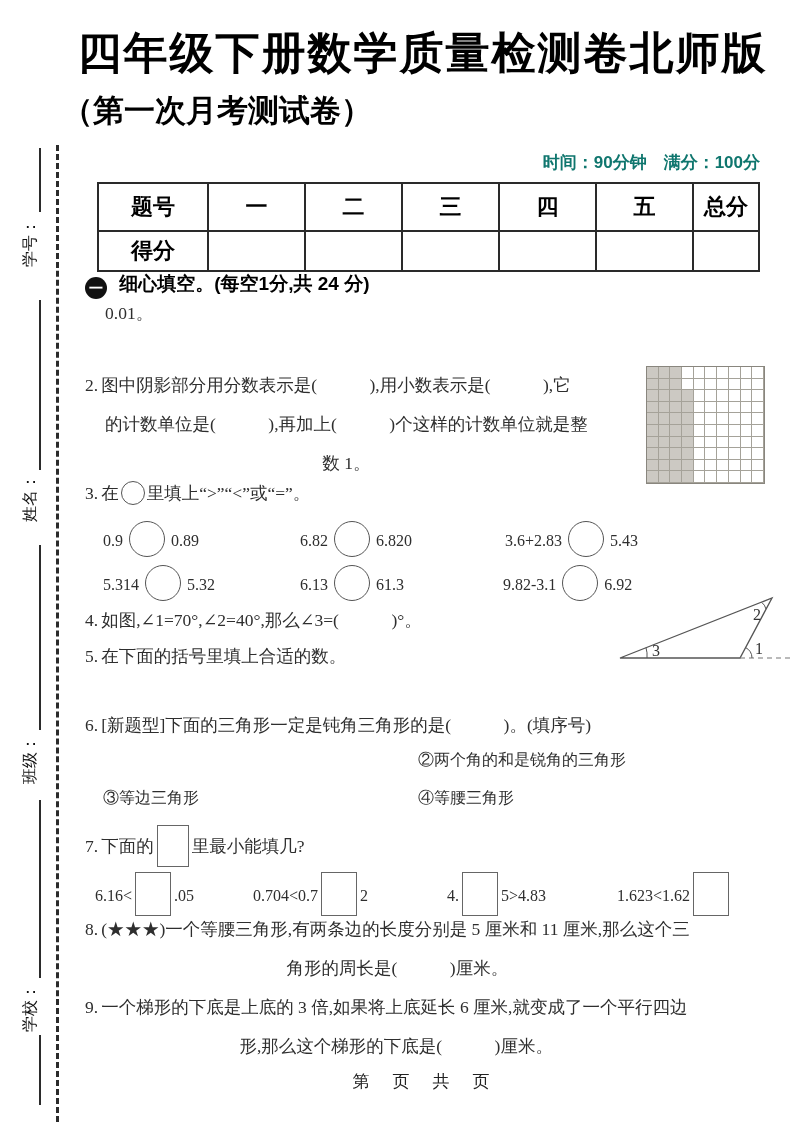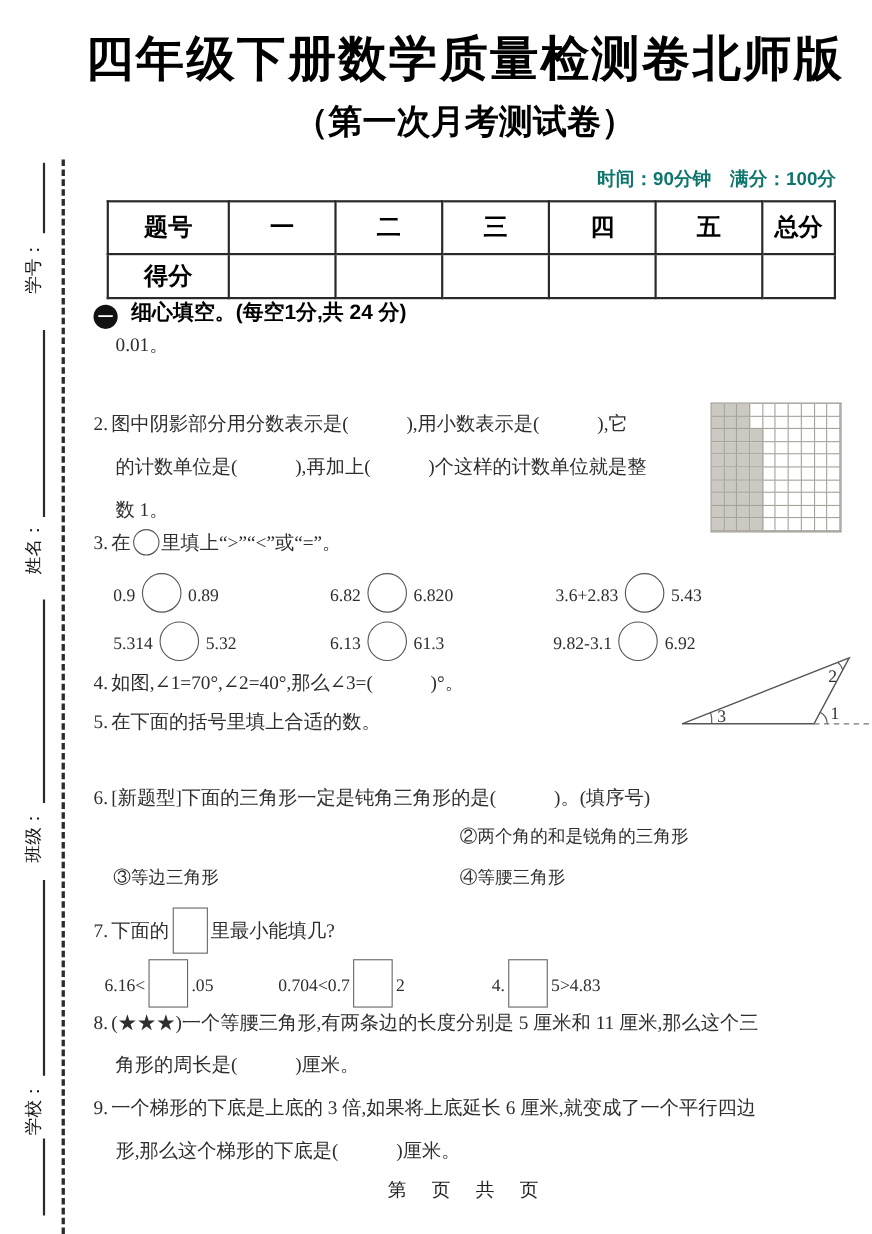--- a/index.html
+++ b/index.html
@@ -11,21 +11,21 @@
            border-left:3px dashed #2b2b2b;}
   .sb-line{position:absolute;left:39px;width:0;border-left:2px solid #2b2b2b;}
   .sb-label{position:absolute;left:-14px;width:88px;height:20px;text-align:center;
             font-family:"Liberation Sans",sans-serif;font-size:16px;color:#111;
             transform:rotate(-90deg);white-space:nowrap;}
 
   
   .title{position:absolute;left:62px;right:10px;top:24px;text-align:center;
          font-family:"Liberation Sans",sans-serif;font-weight:bold;font-size:44px;
          letter-spacing:2px;color:#000;}
-  .subtitle{position:absolute;left:62px;right:10px;top:90px;text-align:center;
+  .subtitle{position:absolute;left:62px;right:10px;top:90px;text-align:left;
             font-family:"Liberation Sans",sans-serif;font-weight:bold;font-size:31px;color:#000;}
   .meta{position:absolute;right:33px;top:151px;font-family:"Liberation Sans",sans-serif;
         font-size:17px;font-weight:bold;color:#0f766e;}
 
   
   .score-table{position:absolute;left:97px;top:182px;width:663px;border-collapse:collapse;
                font-family:"Liberation Sans",sans-serif;color:#000;}
   .score-table td{border:2px solid #2a2a2a;text-align:center;font-size:22px;font-weight:bold;}
   .score-table tr:first-child td{height:44px;}
   .score-table tr:last-child td{height:36px;}
@@ -33,21 +33,21 @@
   
   .sec-head{position:absolute;left:85px;top:271px;font-family:"Liberation Sans",sans-serif;
             font-weight:bold;font-size:19px;color:#000;}
   .badge{display:inline-block;width:22px;height:22px;border-radius:50%;background:#111;
          color:#fff;text-align:center;line-height:22px;font-size:14px;margin-right:7px;
          vertical-align:-3px;}
 
   
   .q{position:absolute;left:85px;font-size:17.5px;line-height:26px;}
   .ln{margin-bottom:13px;white-space:nowrap;}
-  .indent{padding-left:20px;}
+  .indent{padding-left:20px;text-align:center;}
   .qno{margin-right:3px;}
 
   .circ{display:inline-block;width:34px;height:34px;border:1.5px solid #555;border-radius:50%;
         vertical-align:-11px;margin:0 6px;}
   .circ.small{width:22px;height:22px;vertical-align:-6px;margin:0 2px;}
   .box{display:inline-block;width:34px;height:42px;border:1.5px solid #666;background:#fff;
        vertical-align:-15px;margin:0 3px;}
   .box.small{width:30px;height:40px;}
 
   .cmp-row{position:absolute;left:103px;width:667px;height:40px;}
@@ -274,20 +274,21 @@
     <span class="opt" style="left:315px">④等腰三角形</span>
   </div>
 
   <div class="q" style="top:825px">
     <div class="ln"><span class="qno">7.</span><span>下面的</span><span class="box small"></span><span>里最小能填几?</span></div>
   </div>
   <div class="q7-row" style="top:872px">
     <span class="q7-item" style="left:0"><span>6.16&lt;</span><span class="box"></span><span>.05</span></span>
     <span class="q7-item" style="left:158px"><span>0.704&lt;0.7</span><span class="box"></span><span>2</span></span>
     <span class="q7-item" style="left:352px"><span>4.</span><span class="box"></span><span>5&gt;4.83</span></span>
+    <span class="q7-item" style="left:522px"><span>1.623&lt;1.62</span><span class="box"></span><span></span></span>
   </div>
 
   <div class="q" style="top:916px">
     <div class="ln"><span class="qno">8.</span><span>(★★★)一个等腰三角形,有两条边的长度分别是 5 厘米和 11 厘米,那么这个三</span></div>
     <div class="ln indent">角形的周长是(　　　)厘米。</div>
   </div>
 
   <div class="q" style="top:994px">
     <div class="ln"><span class="qno">9.</span><span>一个梯形的下底是上底的 3 倍,如果将上底延长 6 厘米,就变成了一个平行四边</span></div>
     <div class="ln indent">形,那么这个梯形的下底是(　　　)厘米。</div>

